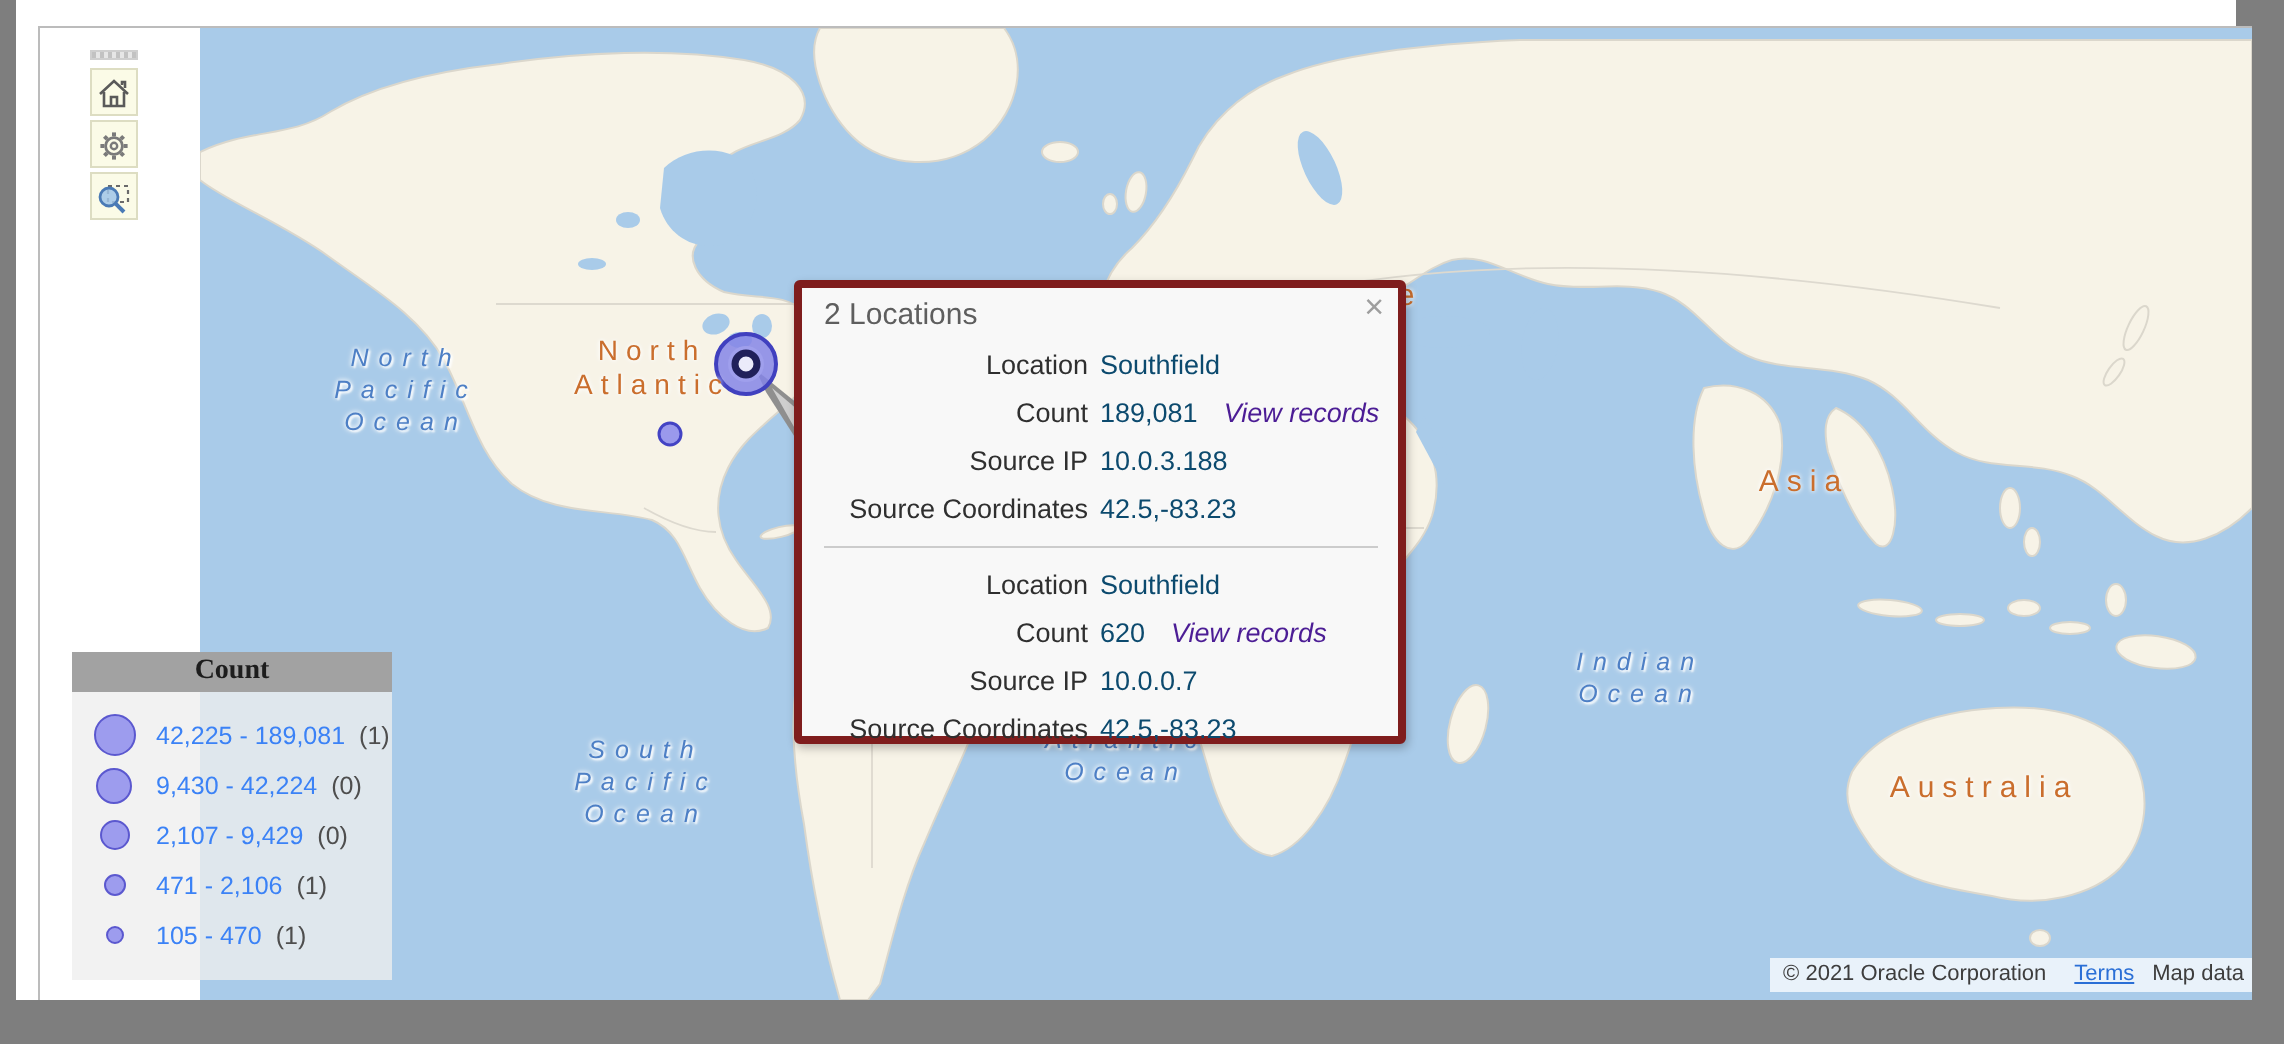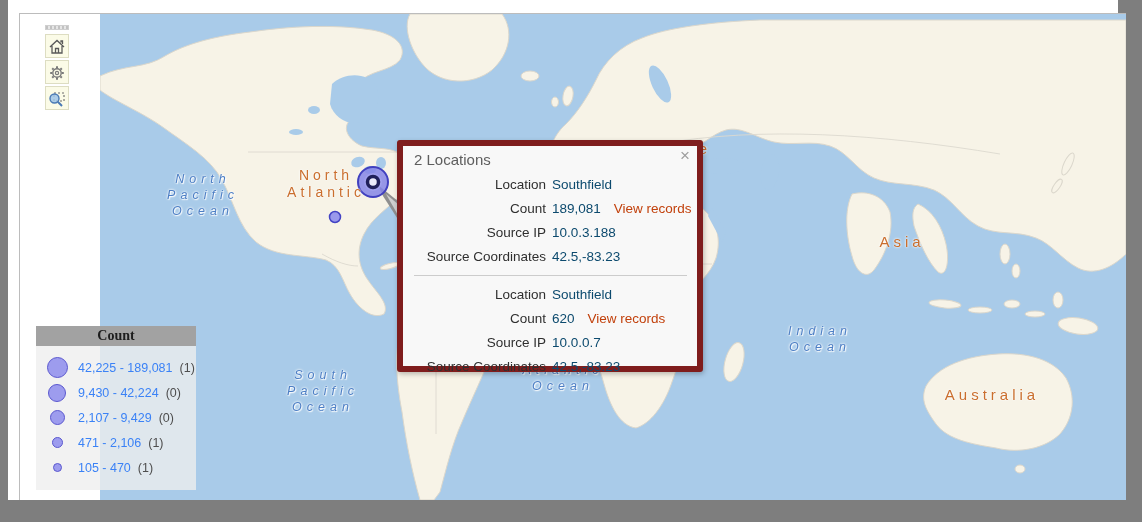--- a/index.html
+++ b/index.html
@@ -36,28 +36,28 @@
   .legend-item{display:flex;align-items:center;height:25px;padding-left:6px;}
   .legend-item .bubble-cell{width:30px;display:flex;justify-content:center;align-items:center;}
   .bubble{border-radius:50%;background:#9d9cee;border:1.6px solid #5b58cf;box-sizing:border-box;}
   .b1{width:21px;height:21px;} .b2{width:18px;height:18px;} .b3{width:15px;height:15px;}
   .b4{width:11px;height:11px;} .b5{width:9px;height:9px;}
   .legend-item .range{margin-left:6px;font-size:12.5px;color:#3b82f6;}
   .legend-item .cnt{margin-left:7px;font-size:12.5px;color:#4e4e4e;}
 
   
   #popup{position:absolute;left:389px;top:140px;width:306px;height:232px;background:#f8f8f8;
-    border:6px solid #7f1d1d;border-radius:3px;box-shadow:1px 2px 5px rgba(0,0,0,.25);z-index:10;box-sizing:border-box;}
+    border:4px solid #7f1d1d;border-radius:3px;box-shadow:1px 2px 5px rgba(0,0,0,.25);z-index:10;box-sizing:border-box;}
   .popup-title{position:absolute;left:11px;top:5px;font-size:15px;color:#5e5e5e;}
   .popup-close{position:absolute;right:7px;top:1px;font-size:17px;color:#9e9e9e;cursor:pointer;line-height:17px;}
   .popup-records{position:absolute;left:0;top:26px;width:100%;}
   .rec-row{display:flex;align-items:center;height:24px;font-size:13.5px;}
   .rec-row .lbl{width:143px;text-align:right;font-weight:normal;color:#2f2f2f;flex:0 0 143px;}
   .rec-row .val{margin-left:6px;color:#0c4a6e;}
-  .rec-row .link{margin-left:13px;color:#c2410c;text-decoration:none;cursor:pointer;}
+  .rec-row .link{margin-left:13px;color:#4c1d95;text-decoration:none;cursor:pointer;font-style:italic;}
   .rec-divider{border-top:1px solid #cccccc;margin:7px 10px 6px 11px;}
 
   
   #attribution{position:absolute;right:-4px;bottom:4px;background:rgba(255,255,255,0.75);
     font-size:11px;color:#3d3d3d;padding:2px 8px 3px 7px;white-space:nowrap;z-index:4;}
   #attribution .terms{color:#2a6fd6;text-decoration:underline;margin:0 9px 0 14px;cursor:pointer;}
 </style>
 </head>
 <body>
 
@@ -160,20 +160,23 @@
       </div>
 
       <div class="continent-label small" style="left:226px;top:170px;">
         <div>North</div>
         <div>Atlantic</div>
       </div>
       <div class="continent-label" style="left:575px;top:134px;">Europe</div>
       <div class="continent-label" style="left:802px;top:183px;margin-top:44px;">Asia</div>
       <div class="continent-label" style="left:892px;top:380px;">Australia</div>
 
+      <div id="attribution">
+        <span>© 2021 Oracle Corporation</span><a class="terms">Terms</a><span>Map data</span>
+      </div>
     </div>
 
     <div id="toolbar">
       <div class="tb-handle"></div>
       <button class="tool-btn" title="">
         <svg width="18" height="18" viewBox="0 0 18 18">
           <path d="M2 9 L9 2.5 L16 9 M4 8 V15 H14 V8 M7.5 15 V10.5 H10.5 V15 M13 4.5 V3 H14.5 V6" fill="none" stroke="#5a5a5a" stroke-width="1.3"></path>
         </svg>
       </button>
       <button class="tool-btn">

